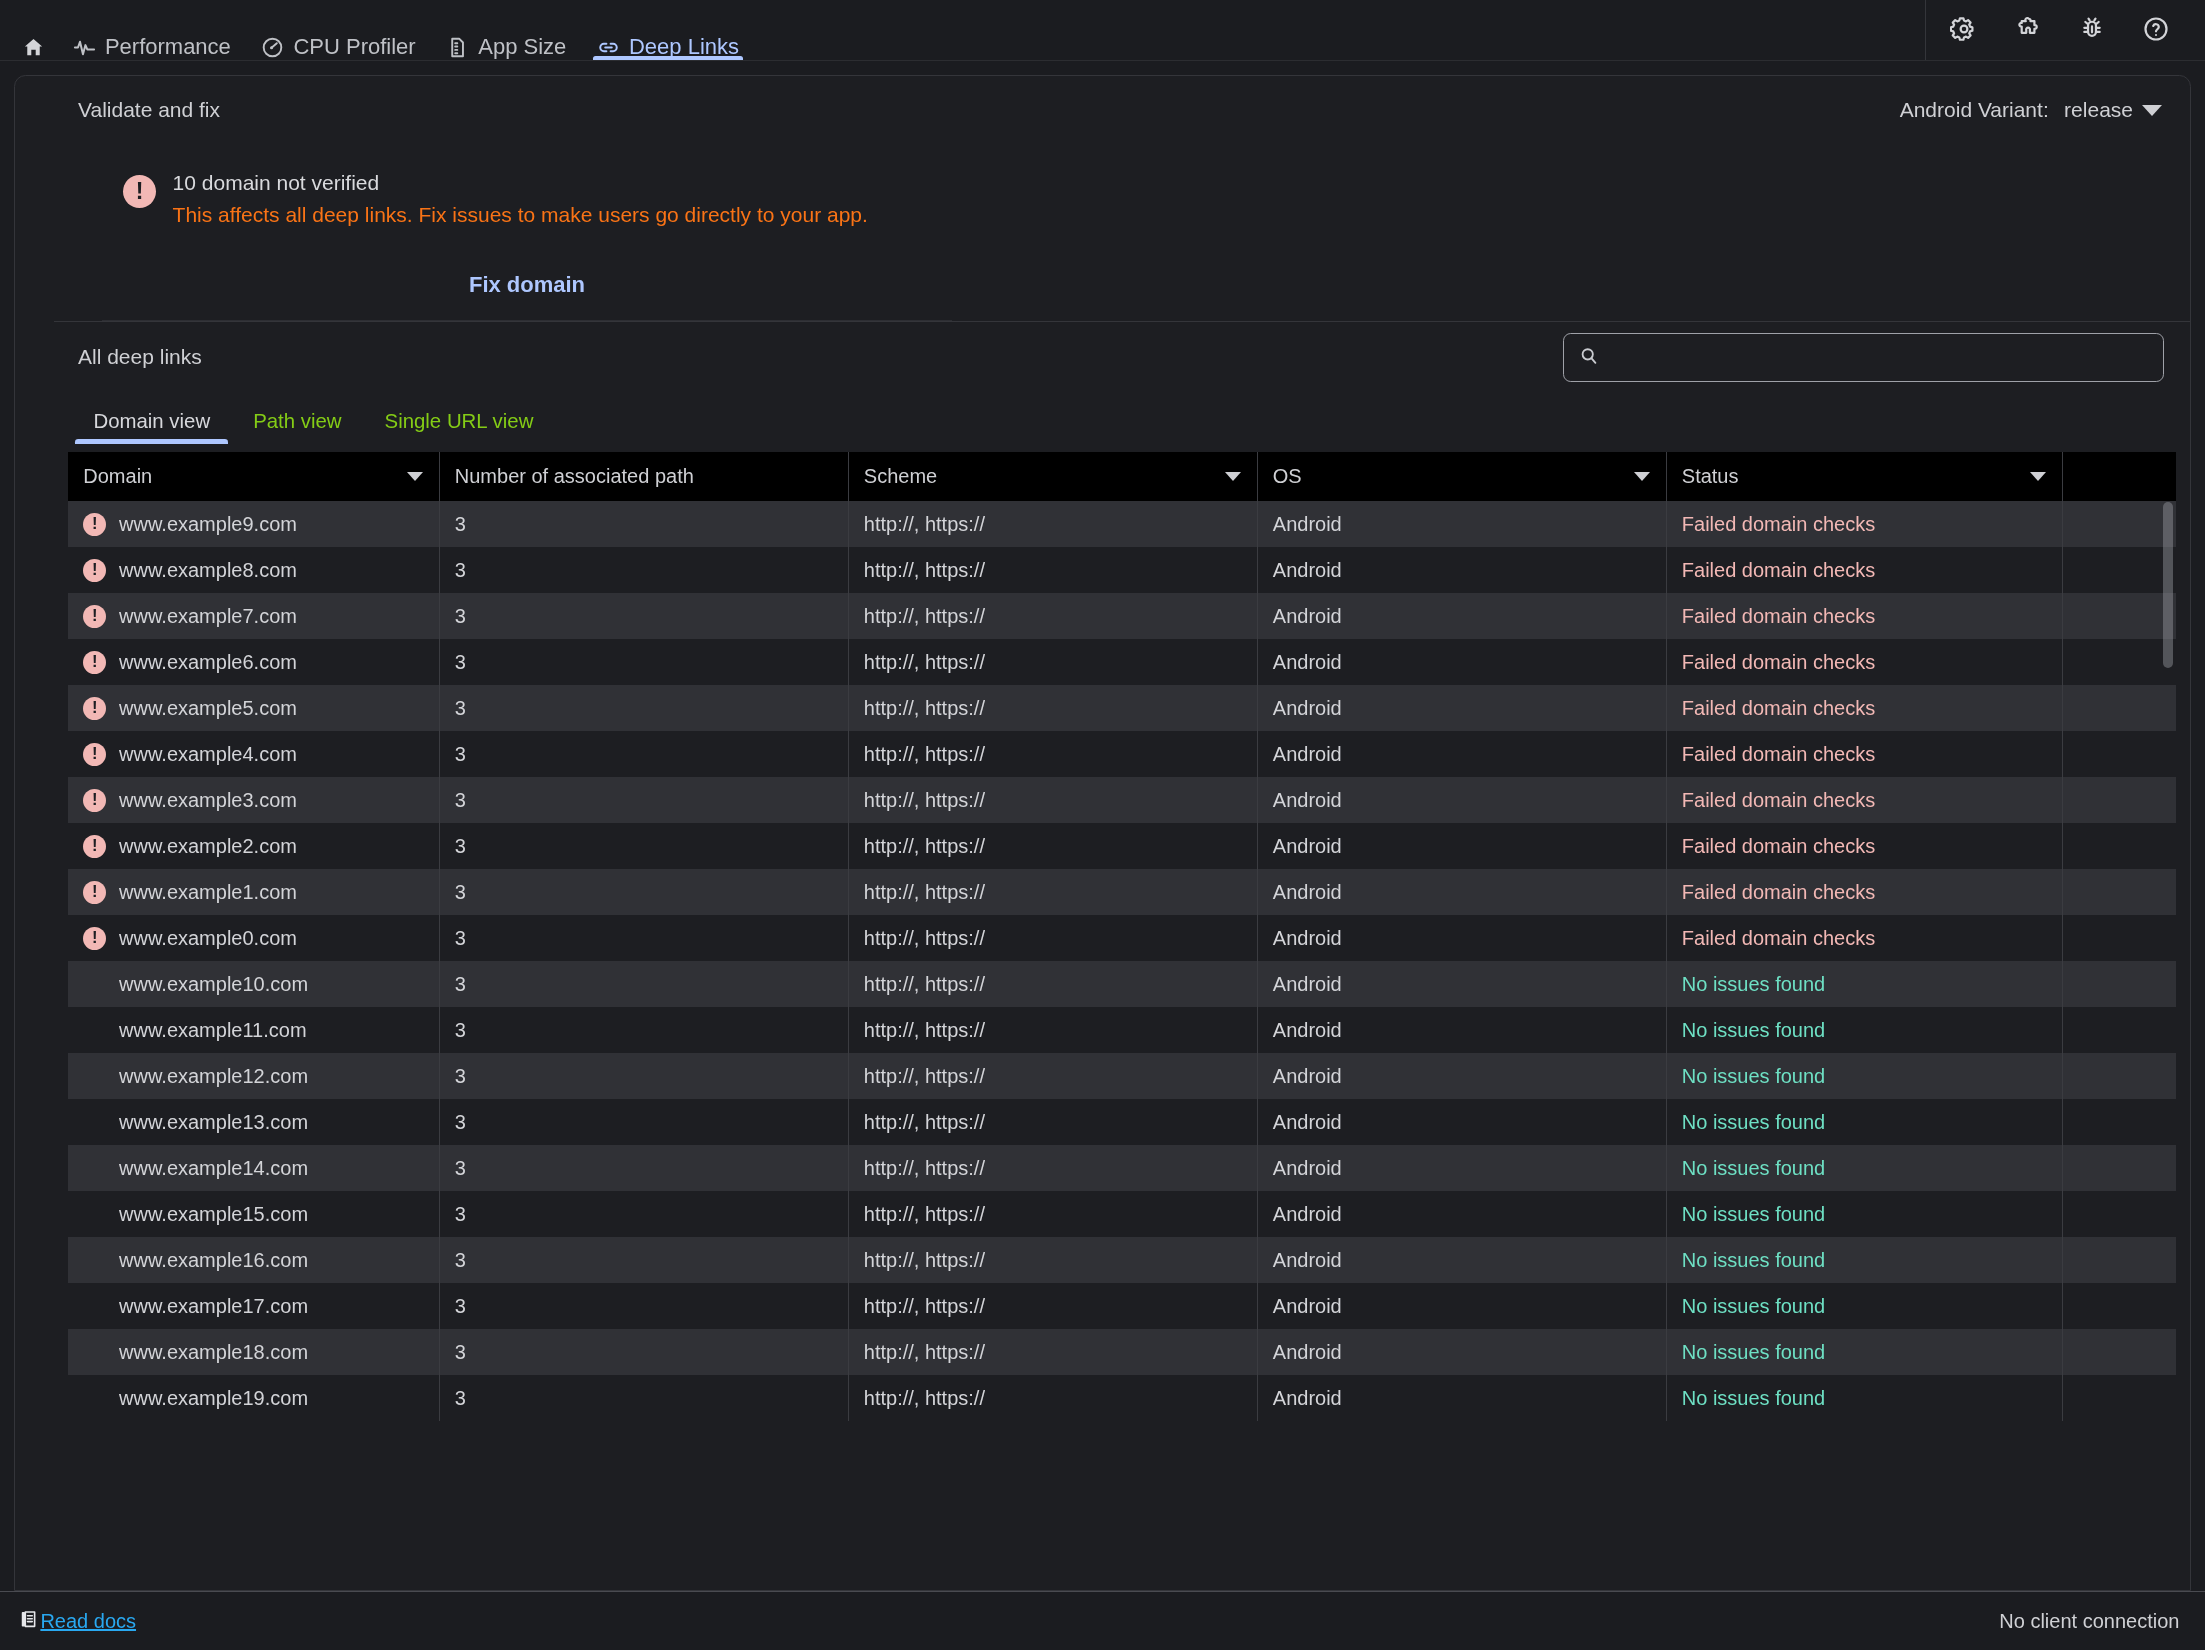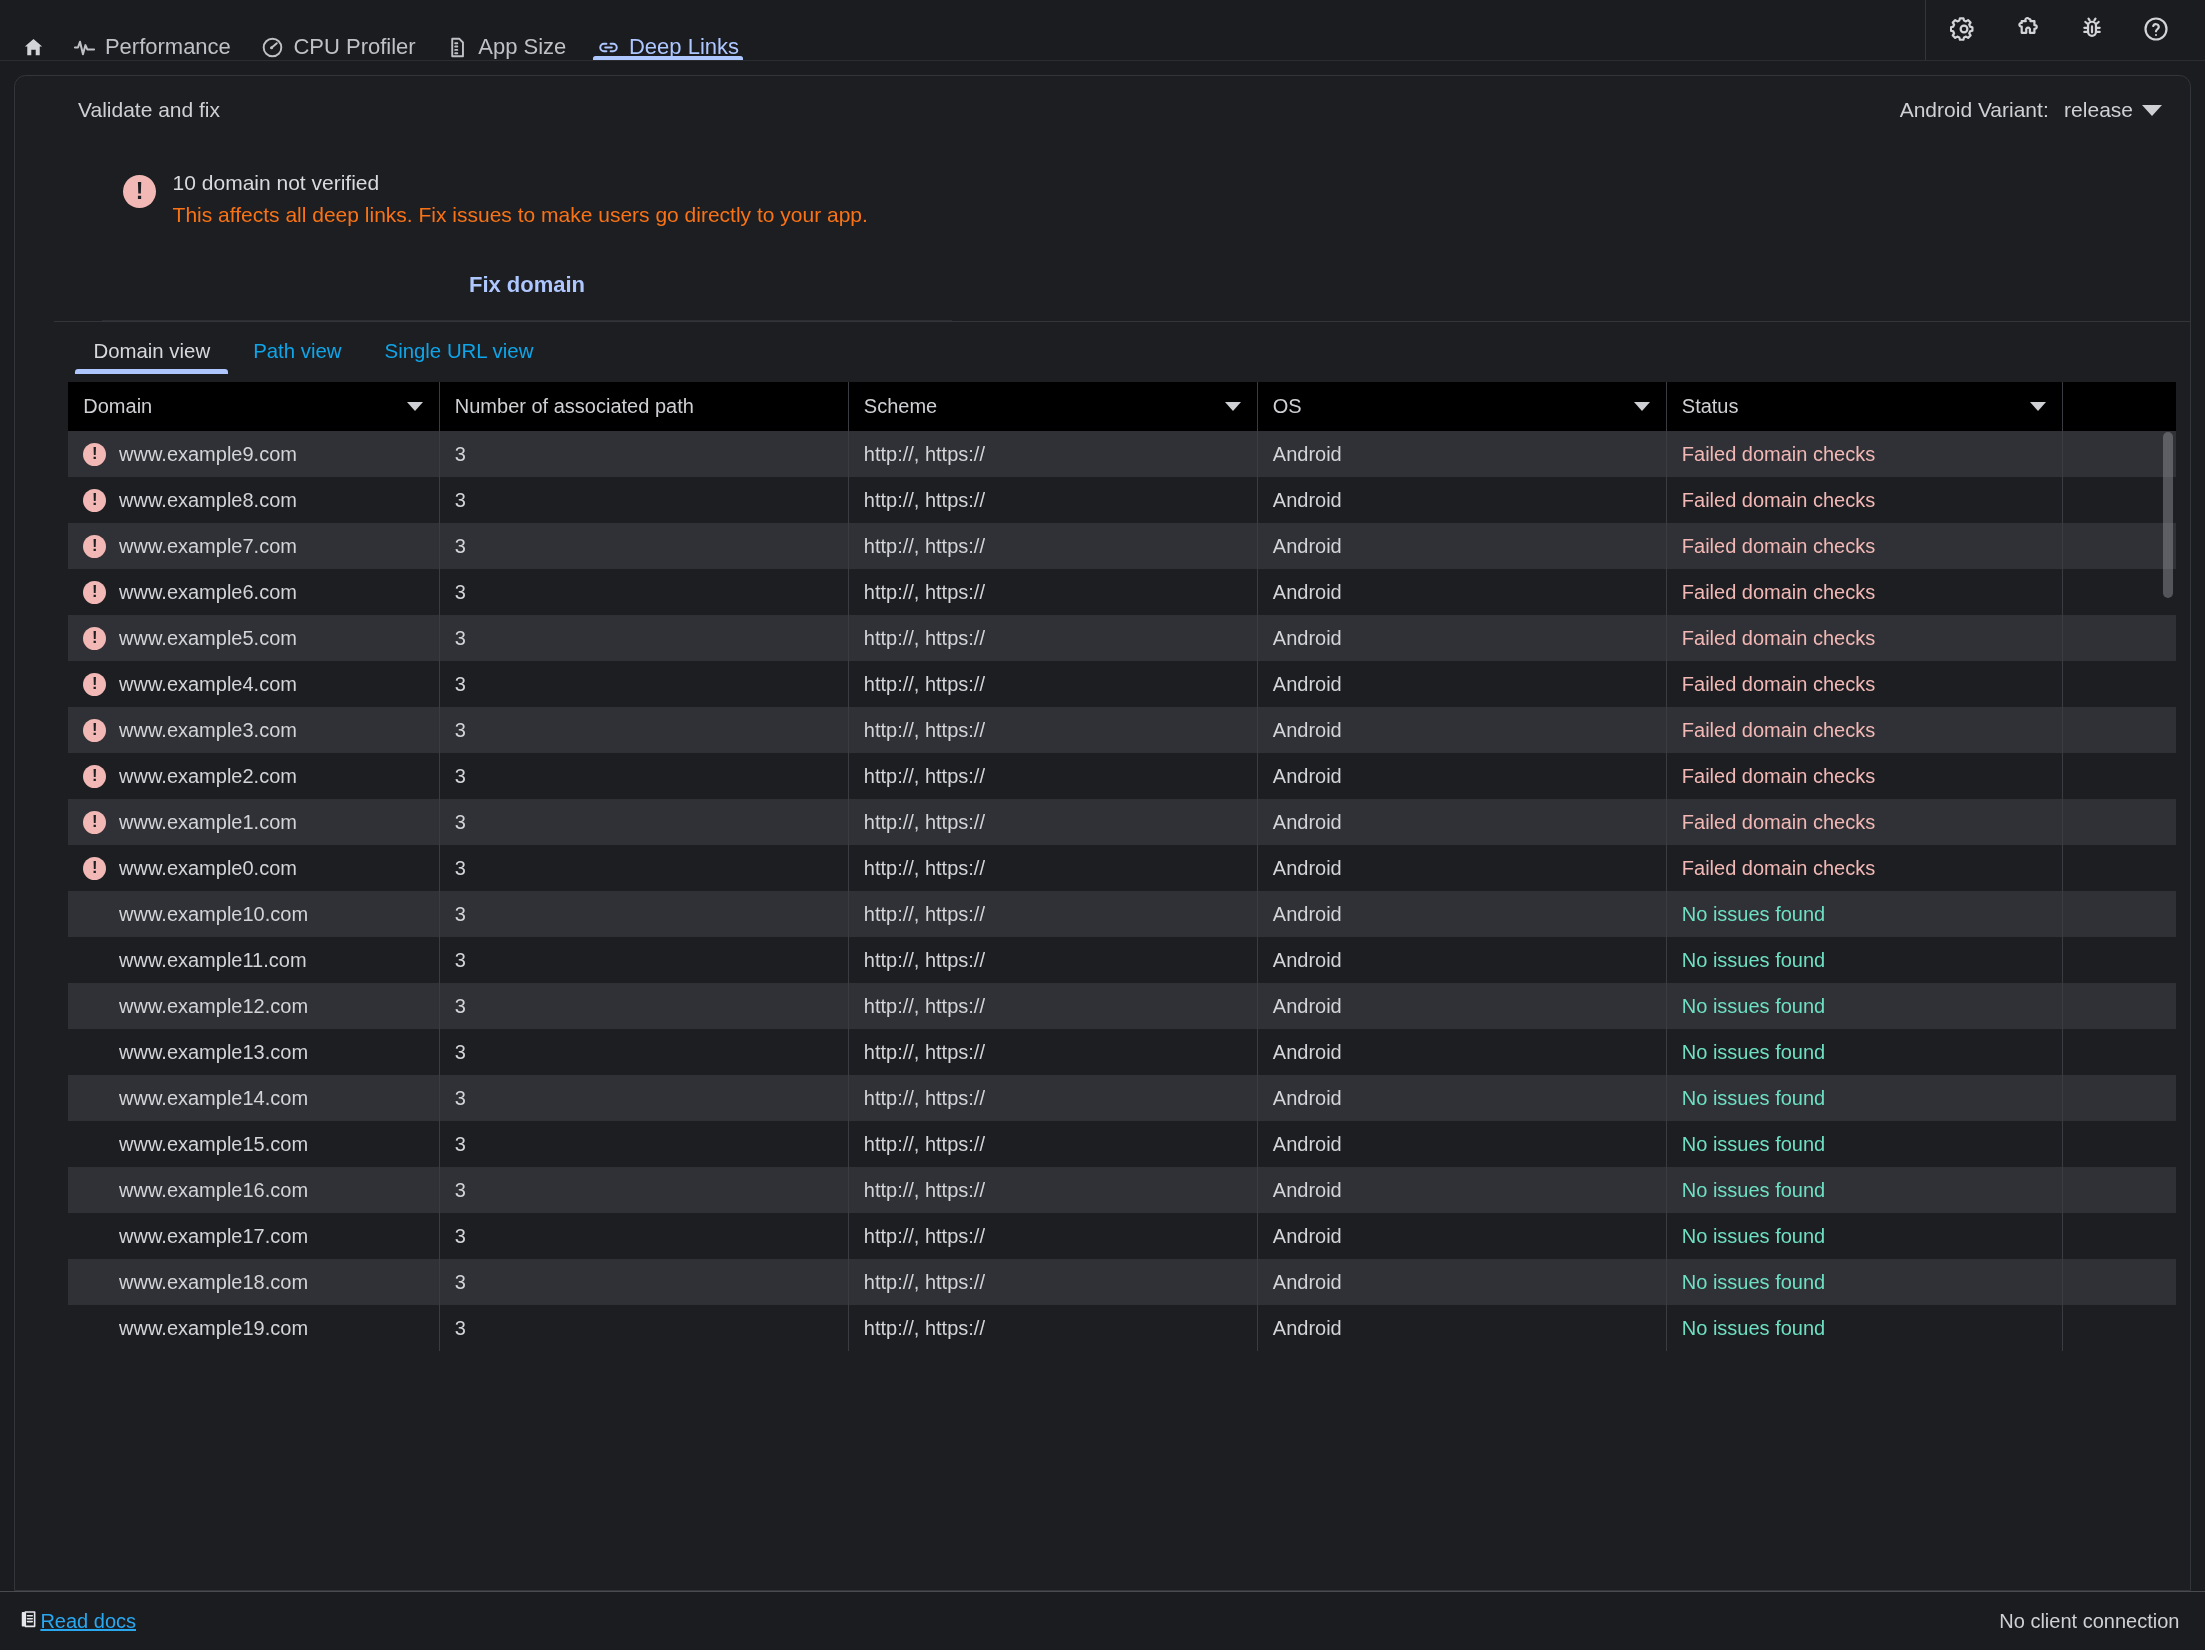--- a/index.html
+++ b/index.html
@@ -148,21 +148,21 @@
 
   
   #tabs {
     display: flex; align-items: flex-end; gap: 7px;
     padding: 0 24px;
     height: 52px; flex: none;
   }
   .tab {
     position: relative;
     padding: 0 18px 11.5px 18px;
-    font-size: 20.4px; color: #0ea5e9;
+    font-size: 20.4px; color: #84cc16;
     cursor: default;
   }
   .tab:first-child { margin-left: -2.6px; }
   .tab.active { color: #d7d8dc; }
   .tab .tab-underline {
     position: absolute; left: 0; right: 0; bottom: 0;
     height: 5.1px; border-radius: 3.2px 3.2px 0 0; background: #aec7ff;
   }
 
   
@@ -344,20 +344,32 @@
         <div id="warning-texts">
           <div id="warning-title">10 domain not verified</div>
           <div id="warning-desc">This affects all deep links. Fix issues to make users go directly to your app.</div>
         </div>
       </div>
       <div id="fix-row">
         <button id="fix-domain-btn">Fix domain</button>
       </div>
     </div>
 
+    <div id="links-header">
+      <div id="links-title">All deep links</div>
+      <div id="search-box">
+        <span>
+          <svg width="22" height="22" viewBox="0 0 24 24" fill="none" stroke="#c9cbd0" stroke-width="2" stroke-linecap="round">
+            <circle cx="10.6" cy="10.2" r="5.6"></circle>
+            <path d="M14.8 14.6 19 19.4"></path>
+          </svg>
+        </span>
+        <input id="search-input" type="text" value="" placeholder="" style="">
+      </div>
+    </div>
 
     <div id="tabs">
       <div class="tab active">
         <span>Domain view</span>
         <span class="tab-underline"></span>
       </div>
       <div class="tab">
         <span>Path view</span>
       </div>
       <div class="tab">

